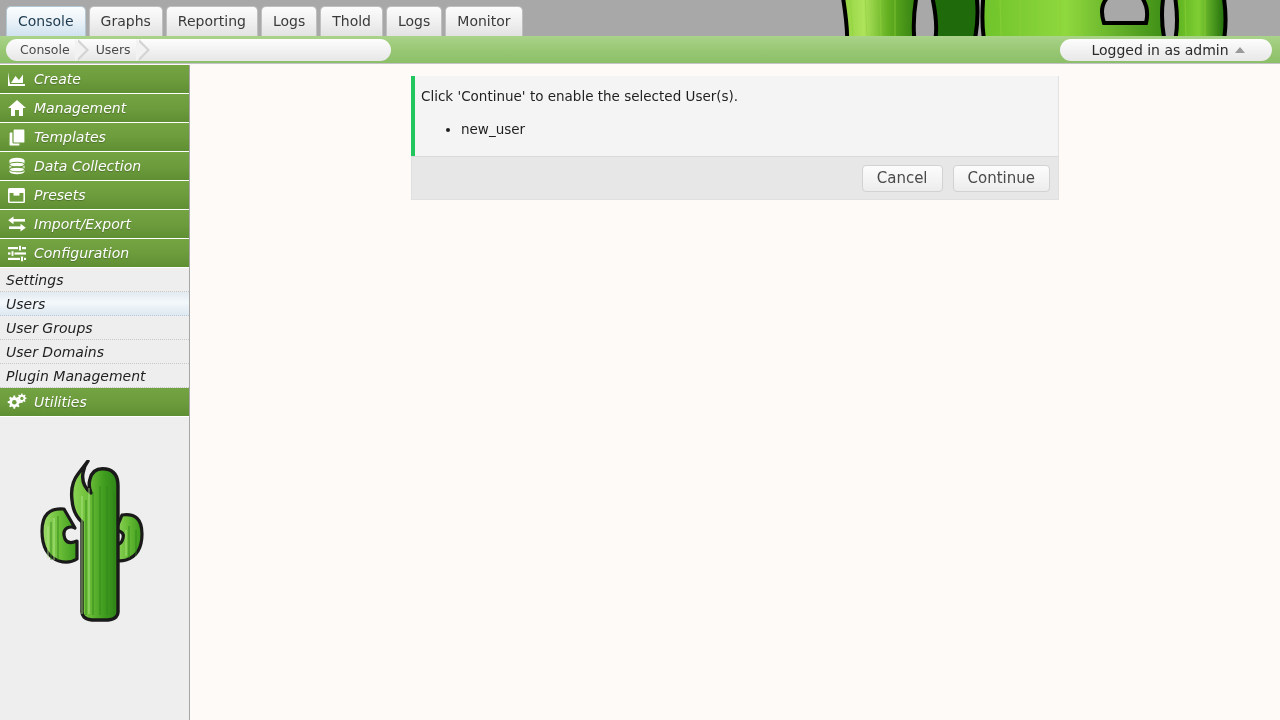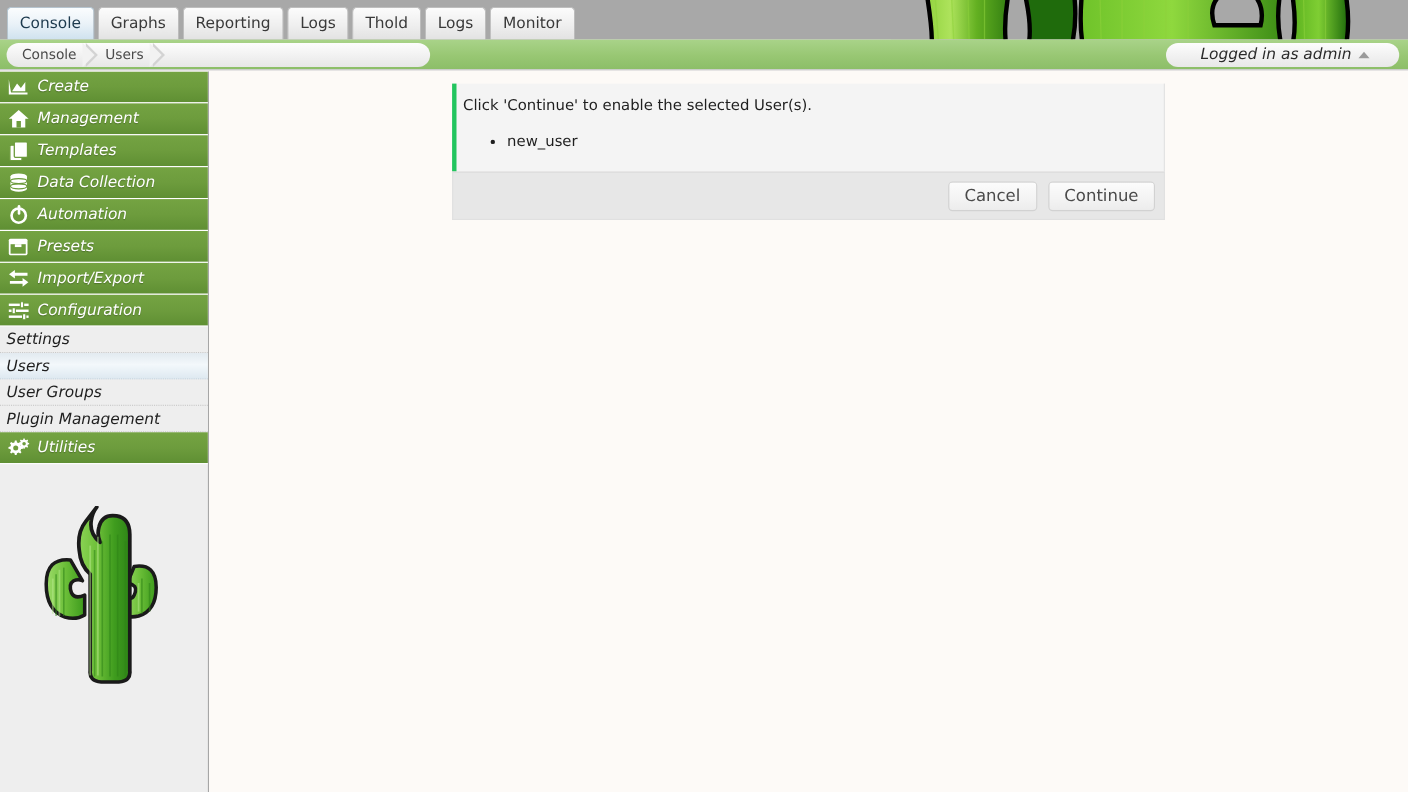--- a/index.html
+++ b/index.html
@@ -99,21 +99,21 @@
     position: absolute; right: 8px; top: 3px;
     height: 22px;
     padding: 0 10px 0 14px;
     background: linear-gradient(to bottom, #FDFDFD 0%, #F2F2F2 50%, #E8E8E8 100%);
     border-radius: 11px;
     display: flex; align-items: center; gap: 6px;
     cursor: pointer;
     min-width: 212px;
     justify-content: center;
   }
-  #loginbox .lbl { font-size: 14px; color: #2A2A2A; font-style: italic; }
+  #loginbox .lbl { font-size: 14px; color: #2A2A2A; }
   .caret-up {
     width: 0; height: 0;
     border-left: 5px solid transparent;
     border-right: 5px solid transparent;
     border-bottom: 6px solid #9A9A9A;
   }
 
   
   #sidebar {
     position: absolute; left: 0; top: 65px;
@@ -339,29 +339,20 @@
           <path d="M1.5 3.5 v4 a7.5 2.8 0 0 0 15 0 v-4" fill="#fff"></path>
           <path d="M1.5 8.5 v4 a7.5 2.8 0 0 0 15 0 v-4" fill="#fff"></path>
           <path d="M1.5 13 v1.5 a7.5 2.8 0 0 0 15 0 v-1.5" fill="#fff"></path>
           <ellipse cx="9" cy="7.6" rx="7.5" ry="2.3" fill="none" stroke="#6D9C3D" stroke-width="1.1"></ellipse>
           <ellipse cx="9" cy="12.4" rx="7.5" ry="2.3" fill="none" stroke="#6D9C3D" stroke-width="1.1"></ellipse>
         </svg>
     </span>
     <span class="txt">Data Collection</span>
   </div>
 
-  <div class="navsec">
-    <span class="ico">
-      <svg width="18" height="19" viewBox="0 0 18 19">
-          <ellipse cx="9" cy="10" rx="6.5" ry="6.5" fill="none" stroke="#fff" stroke-width="2.4"></ellipse>
-          <path d="M9.3 1.5 L9.3 8" stroke="#fff" stroke-width="2.4" stroke-linecap="round"></path>
-        </svg>
-    </span>
-    <span class="txt">Automation</span>
-  </div>
 
   <div class="navsec">
     <span class="ico">
       <svg width="19" height="17" viewBox="0 0 19 17">
           <rect x="1" y="1" width="17" height="15" rx="1.5" fill="#fff"></rect>
           <rect x="2.6" y="6" width="13.8" height="8.6" fill="#6D9C3D"></rect>
           <rect x="6.5" y="6" width="6" height="2.6" fill="#fff"></rect>
         </svg>
     </span>
     <span class="txt">Presets</span>
@@ -389,20 +380,21 @@
         <rect x="1" y="12.8" width="18" height="2.2" fill="#fff"></rect>
           <rect x="13.5" y="11.1" width="3" height="5.6" rx="0.7" fill="#fff" stroke="#6D9C3D" stroke-width="1"></rect>
       </svg>
     </span>
     <span class="txt">Configuration</span>
   </div>
 
   <div class="navsub">Settings</div>
   <div class="navsub sel">Users</div>
   <div class="navsub">User Groups</div>
+  <div class="navsub">User Domains</div>
   <div class="navsub">Plugin Management</div>
 
   <div class="navsec">
     <span class="ico">
       <svg width="21" height="18" viewBox="0 0 21 18">
         <g fill="#fff">
           <path d="M7.5 2.5 l1.6 0 l.35 1.7 l1.5 .62 l1.45 -.95 l1.13 1.13 l-.95 1.45 l.62 1.5 l1.7 .35 l0 1.6 l-1.7 .35 l-.62 1.5 l.95 1.45 l-1.13 1.13 l-1.45 -.95 l-1.5 .62 l-.35 1.7 l-1.6 0 l-.35 -1.7 l-1.5 -.62 l-1.45 .95 l-1.13 -1.13 l.95 -1.45 l-.62 -1.5 l-1.7 -.35 l0 -1.6 l1.7 -.35 l.62 -1.5 l-.95 -1.45 l1.13 -1.13 l1.45 .95 l1.5 -.62 z"></path>
         </g>
         <circle cx="8.3" cy="9.2" r="2.3" fill="#6D9C3D"></circle>
         <g fill="#fff">

